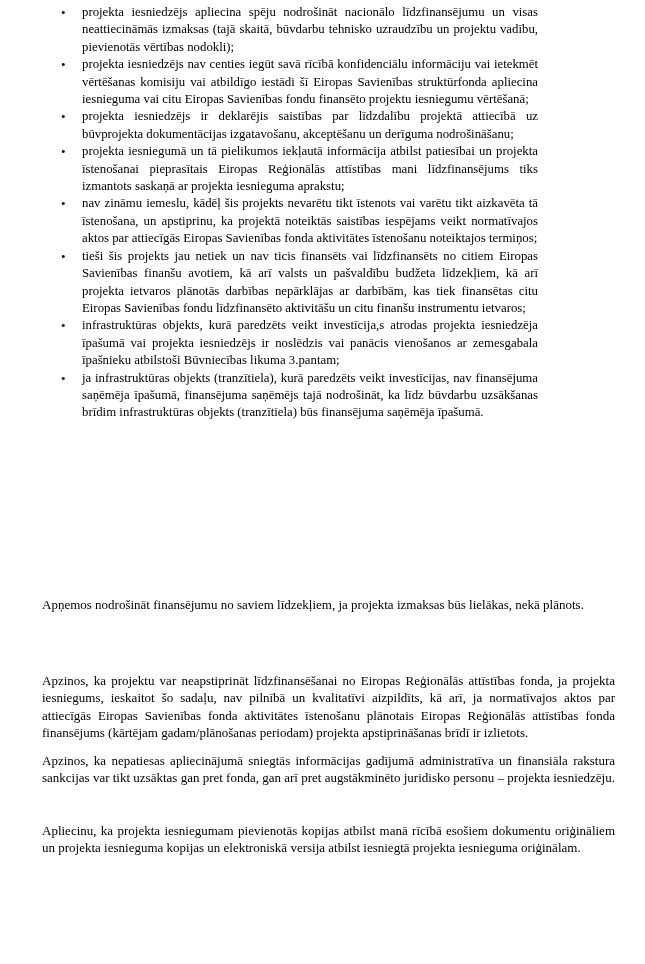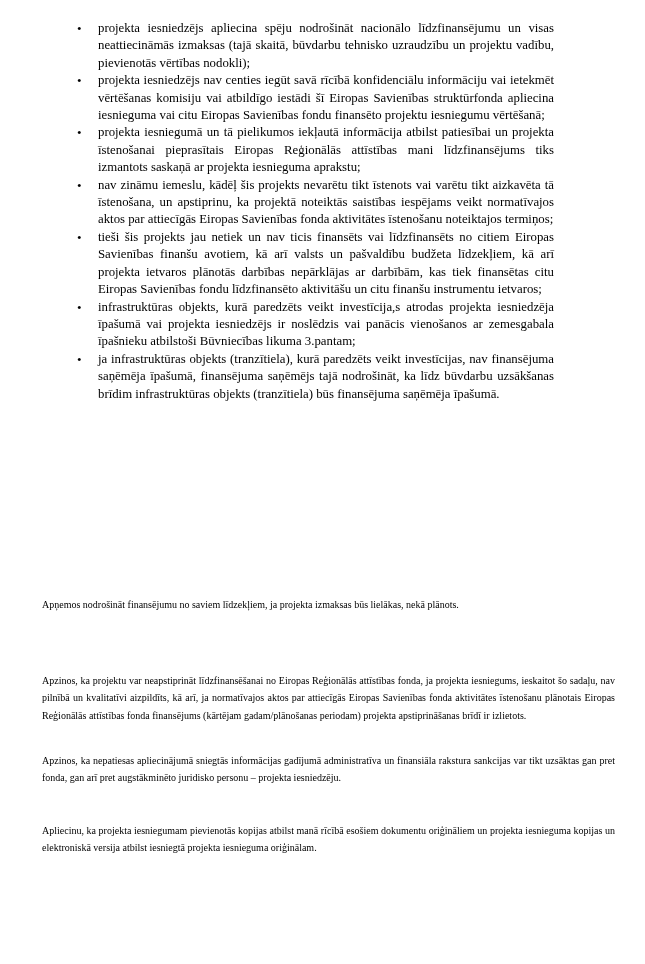--- a/index.html
+++ b/index.html
@@ -22,21 +22,21 @@
     height: 964px;
     box-sizing: border-box;
   }
 
   
   .declaration-list {
     position: absolute;
     left: 0;
     top: 4px;
     width: 568px;
-    margin: 16px;
+    margin: 0;
     padding: 0;
     list-style: none;
   }
   .declaration-item {
     position: relative;
     margin: 0 0 0 0;
     padding: 0 30px 0 82px;   
     font-size: 12.8px;
     line-height: 17.4px;
     text-align: justify;
@@ -51,21 +51,21 @@
     font-size: 13px;
     line-height: 17.4px;
   }
 
   
   .statement {
     position: absolute;
     left: 42px;
     width: 573px;            
     margin: 0;
-    font-size: 10px;
+    font-size: 13px;
     line-height: 17.4px;
     text-align: justify;
     text-justify: inter-word;
     hyphens: none;
   }
   .p-undertaking { top: 596px; }
   .p-awareness   { top: 672px; }
   .p-sanctions   { top: 752px; }
   .p-copies      { top: 822px; }
 
@@ -103,20 +103,21 @@
   .sig-row-datums   { top: 0; }
 </style>
 </head>
 <body>
 
 <div class="page">
 
   <ul class="declaration-list">
     <li class="declaration-item">projekta iesniedzējs apliecina spēju nodrošināt nacionālo līdzfinansējumu un visas neattiecināmās izmaksas (tajā skaitā, būvdarbu tehnisko uzraudzību un projektu vadību, pievienotās vērtības nodokli);</li>
     <li class="declaration-item">projekta iesniedzējs nav centies iegūt savā rīcībā konfidenciālu informāciju vai ietekmēt vērtēšanas komisiju vai atbildīgo iestādi šī Eiropas Savienības struktūrfonda apliecina iesnieguma vai citu Eiropas Savienības fondu finansēto projektu iesniegumu vērtēšanā;</li>
+    <li class="declaration-item">projekta iesniedzējs ir deklarējis saistības par līdzdalību projektā attiecībā uz būvprojekta dokumentācijas izgatavošanu, akceptēšanu un derīguma nodrošināšanu;</li>
     <li class="declaration-item">projekta iesniegumā un tā pielikumos iekļautā informācija atbilst patiesībai un projekta īstenošanai pieprasītais Eiropas Reģionālās attīstības mani līdzfinansējums tiks izmantots saskaņā ar projekta iesnieguma aprakstu;</li>
     <li class="declaration-item">nav zināmu iemeslu, kādēļ šis projekts nevarētu tikt īstenots vai varētu tikt aizkavēta tā īstenošana, un apstiprinu, ka projektā noteiktās saistības iespējams veikt normatīvajos aktos par attiecīgās Eiropas Savienības fonda aktivitātes īstenošanu noteiktajos termiņos;</li>
     <li class="declaration-item">tieši šis projekts jau netiek un nav ticis finansēts vai līdzfinansēts no citiem Eiropas Savienības finanšu avotiem, kā arī valsts un pašvaldību budžeta līdzekļiem, kā arī projekta ietvaros plānotās darbības nepārklājas ar darbībām, kas tiek finansētas citu Eiropas Savienības fondu līdzfinansēto aktivitāšu un citu finanšu instrumentu ietvaros;</li>
     <li class="declaration-item">infrastruktūras objekts, kurā paredzēts veikt investīcija,s atrodas projekta iesniedzēja īpašumā vai projekta iesniedzējs ir noslēdzis vai panācis vienošanos ar zemesgabala īpašnieku atbilstoši Būvniecības likuma 3.pantam;</li>
     <li class="declaration-item">ja infrastruktūras objekts (tranzītiela), kurā paredzēts veikt investīcijas, nav finansējuma saņēmēja īpašumā, finansējuma saņēmējs tajā nodrošināt, ka līdz būvdarbu uzsākšanas brīdim infrastruktūras objekts (tranzītiela) būs finansējuma saņēmēja īpašumā.</li>
   </ul>
 
   <p class="statement p-undertaking">Apņemos nodrošināt finansējumu no saviem līdzekļiem, ja projekta izmaksas būs lielākas, nekā plānots.</p>
 
   <p class="statement p-awareness">Apzinos, ka projektu var neapstiprināt līdzfinansēšanai no Eiropas Reģionālās attīstības fonda, ja projekta iesniegums, ieskaitot šo sadaļu, nav pilnībā un kvalitatīvi aizpildīts, kā arī, ja normatīvajos aktos par attiecīgās Eiropas Savienības fonda aktivitātes īstenošanu plānotais Eiropas Reģionālās attīstības fonda finansējums (kārtējam gadam/plānošanas periodam) projekta apstiprināšanas brīdī ir izlietots.</p>

